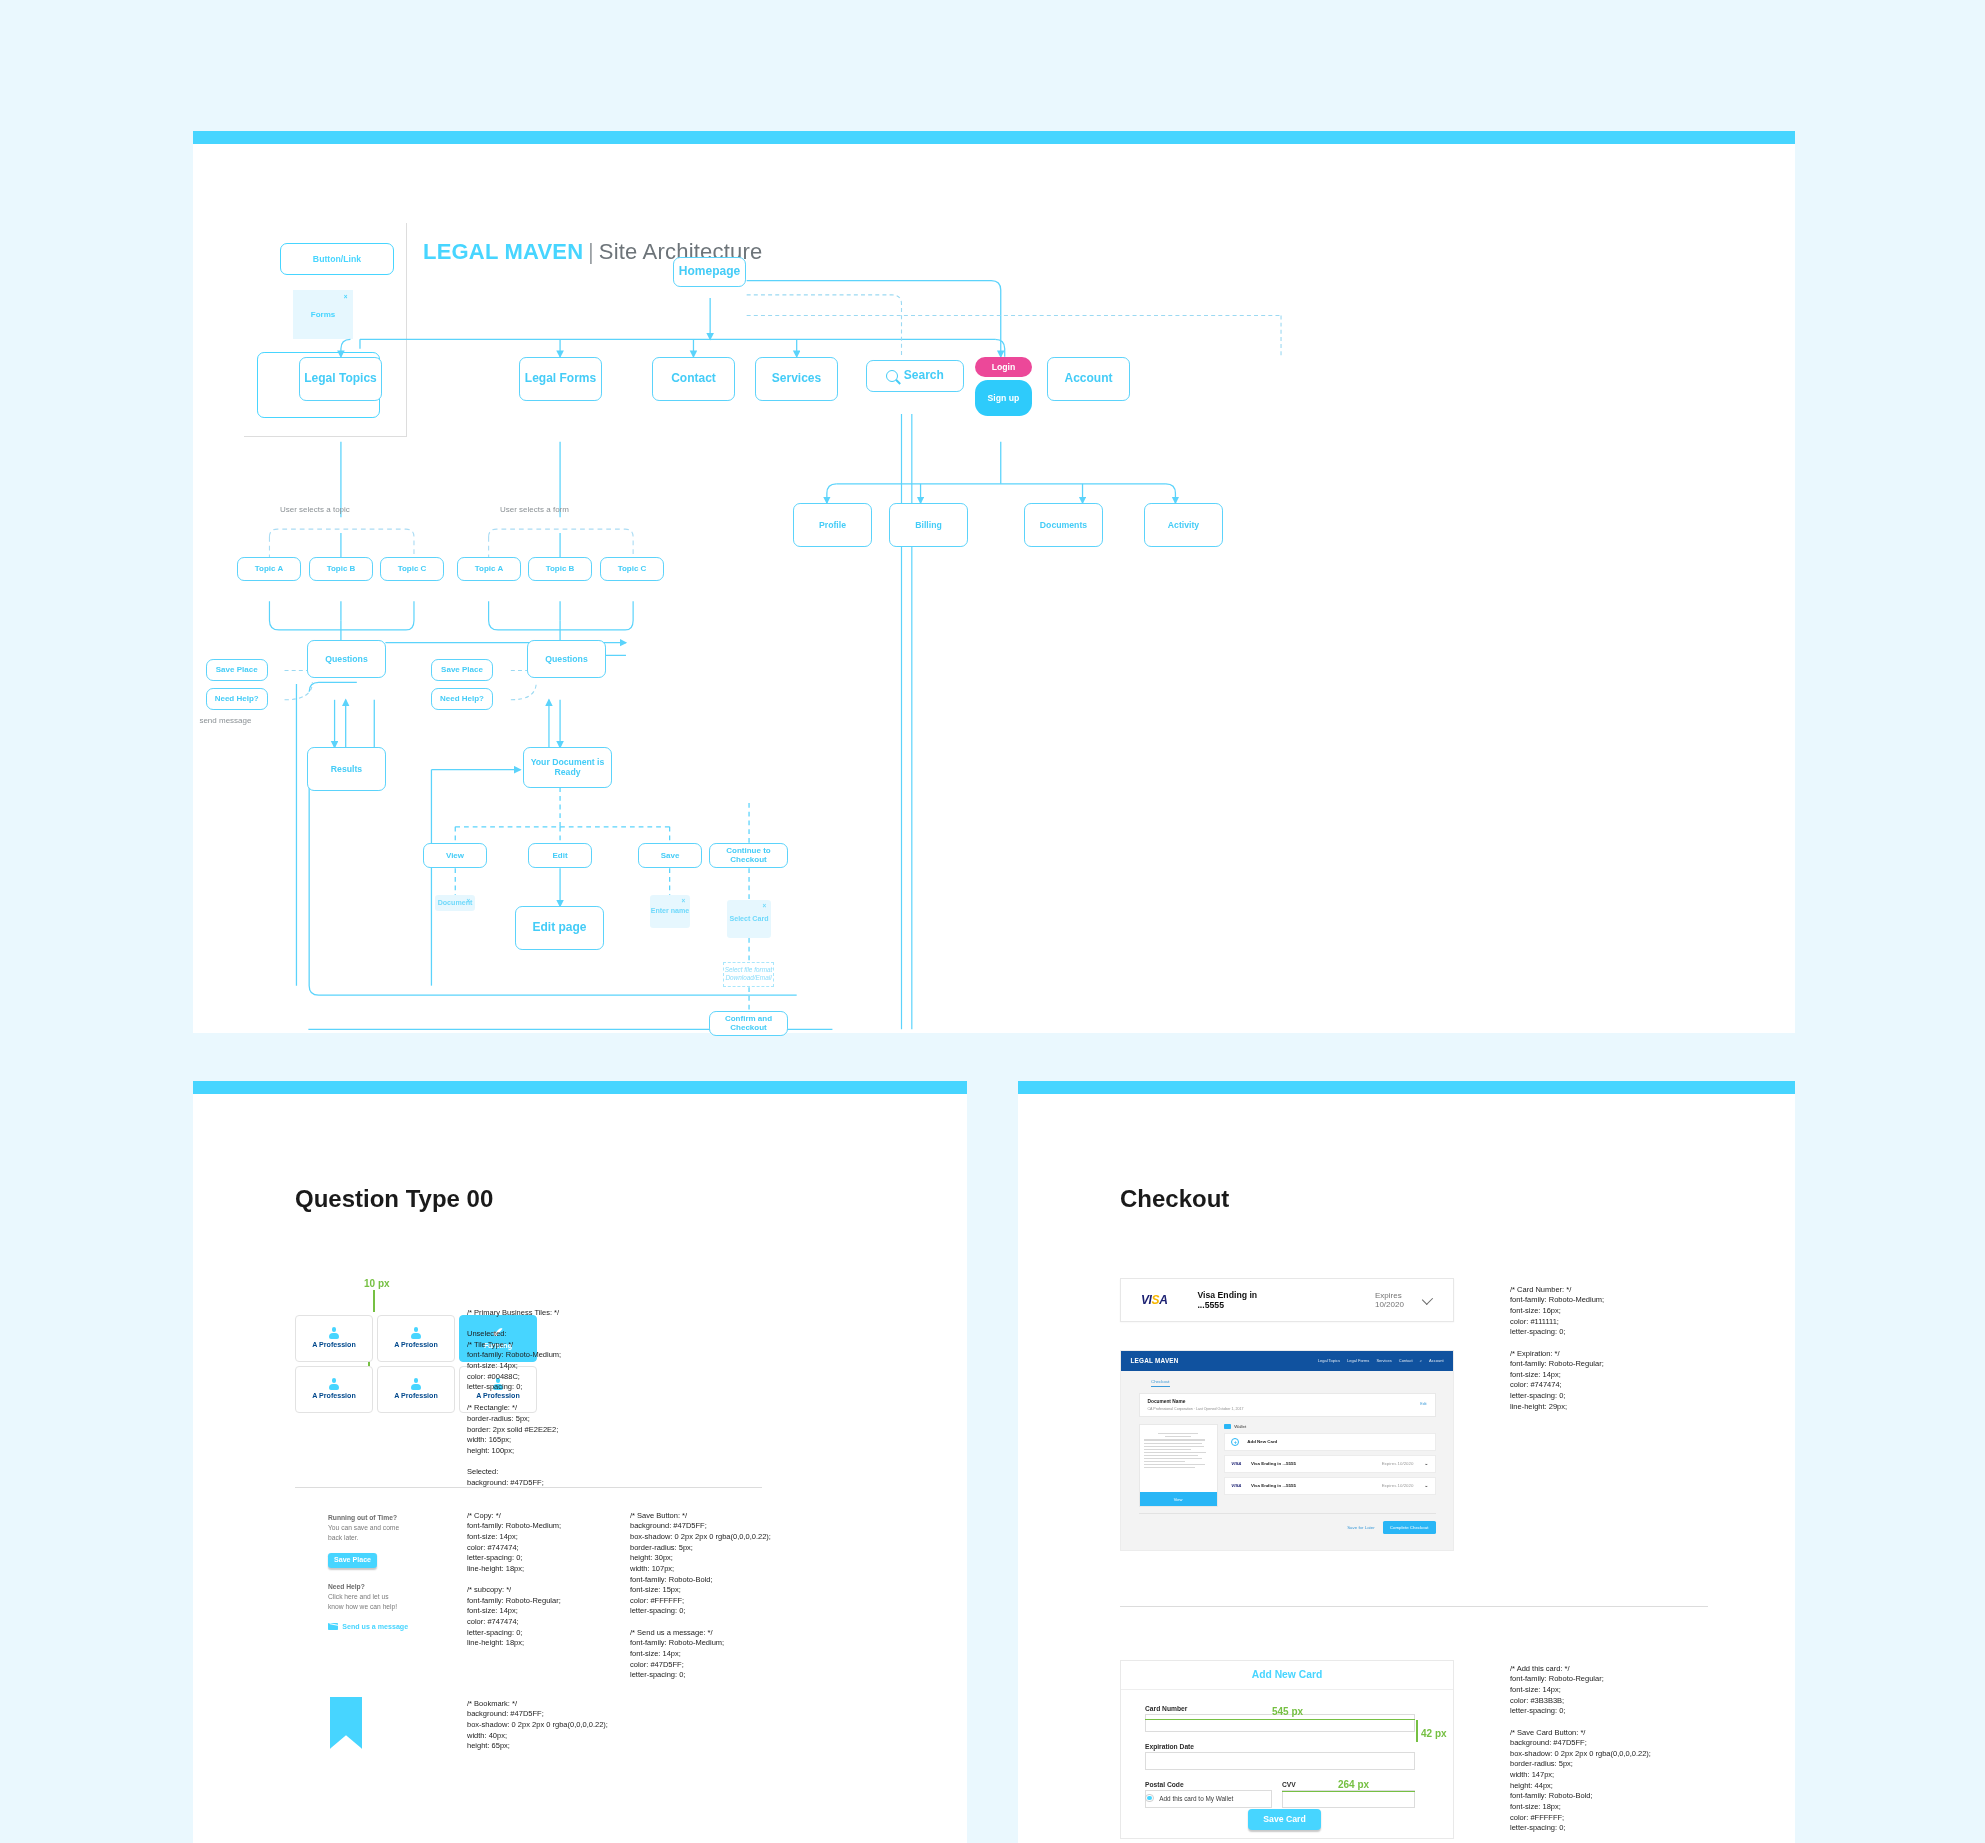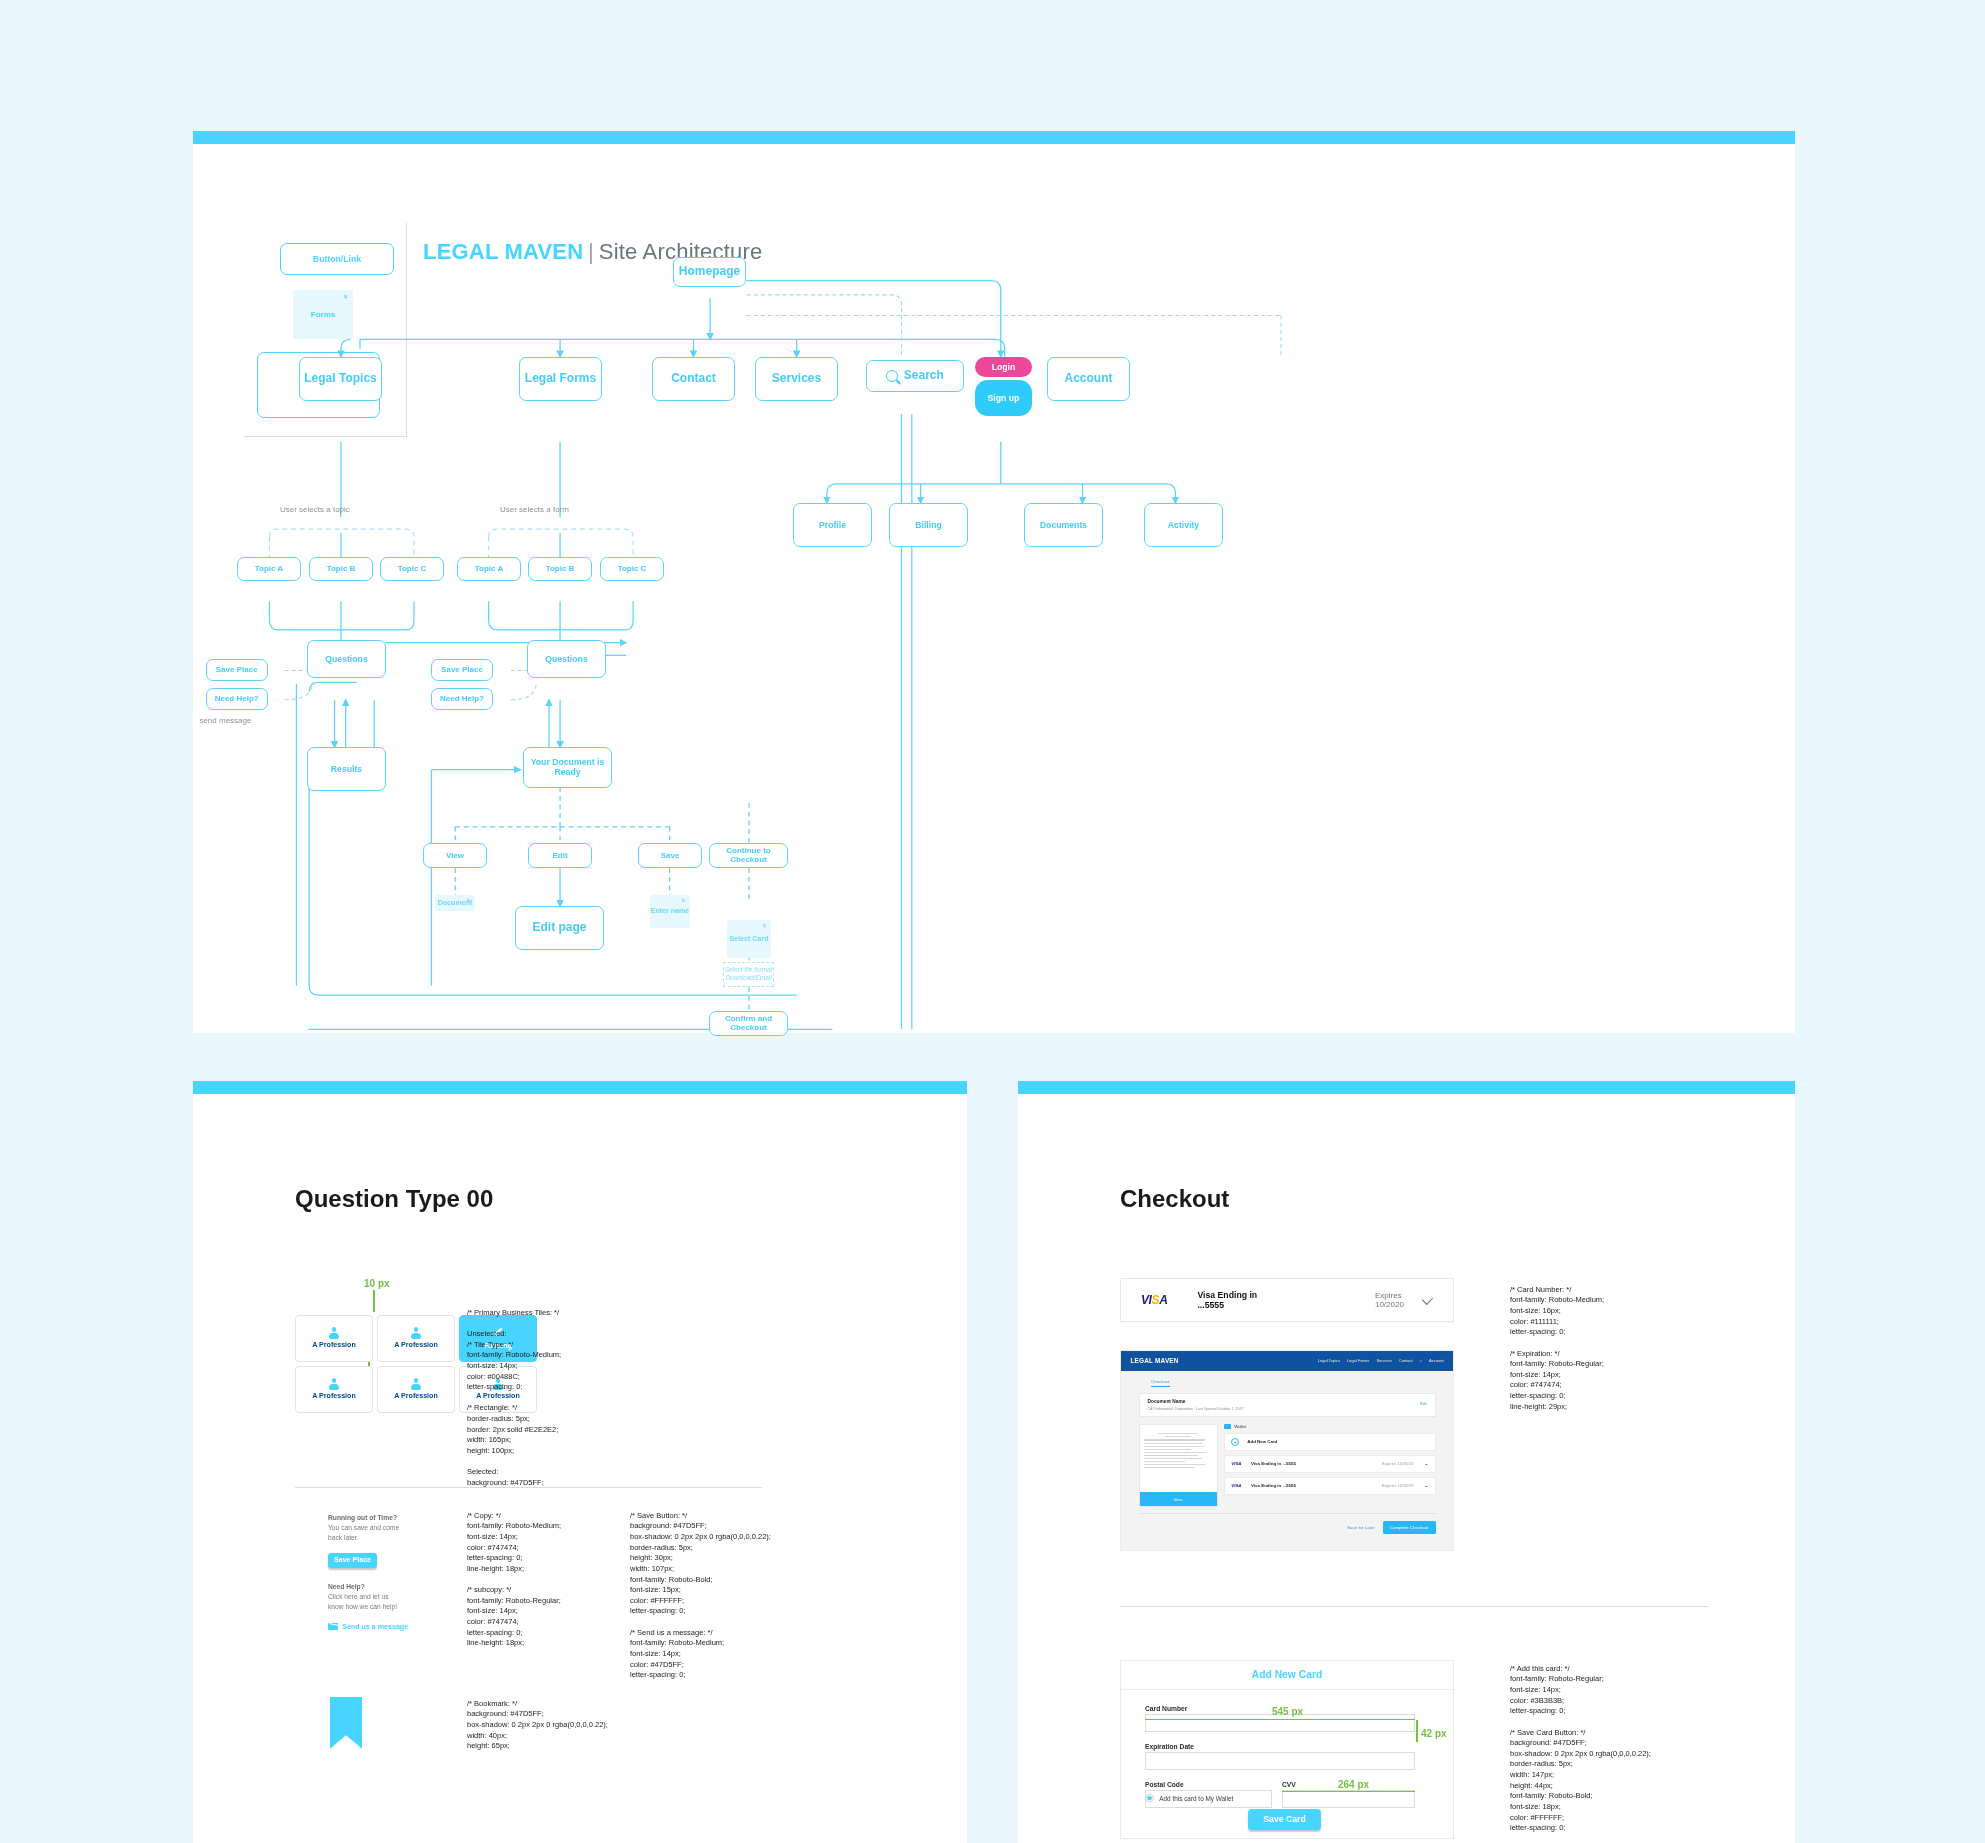--- a/index.html
+++ b/index.html
@@ -303,21 +303,21 @@
     <div class="node tiny" style="left:516px;top:699px;width:79px;height:25.4px;">Continue to Checkout</div>
 
     <div class="modalnode" style="left:242px;top:751px;width:40px;height:16px;">
       <span class="x">×</span>
       <span>Document</span>
     </div>
     <div class="modalnode" style="left:457px;top:751px;width:40px;height:33px;">
       <span class="x">×</span>
       <span>Enter name</span>
     </div>
-    <div class="modalnode" style="left:534px;top:756px;width:44px;height:38px;margin-top:20px;">
+    <div class="modalnode" style="left:534px;top:756px;width:44px;height:38px;">
       <span class="x">×</span>
       <span>Select Card</span>
     </div>
     <div class="dashnode" style="left:530px;top:818px;width:51px;height:25.4px;white-space:pre-line;">Select file format
 Download/Email</div>
     <div class="node tiny" style="left:516px;top:867px;width:79px;height:25.4px;">Confirm and Checkout</div>
     <div class="node big" style="left:322px;top:762px;width:89px;height:44px;">Edit page</div>
   </div>
 </div>
 

